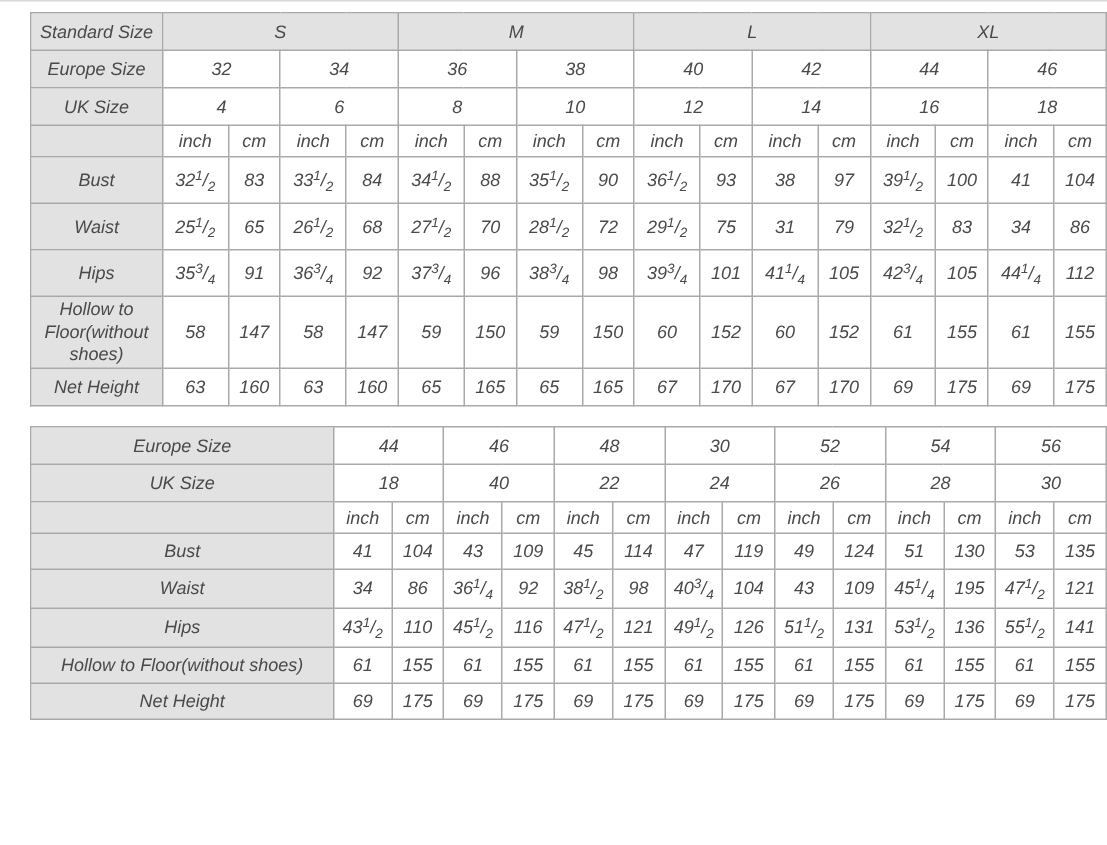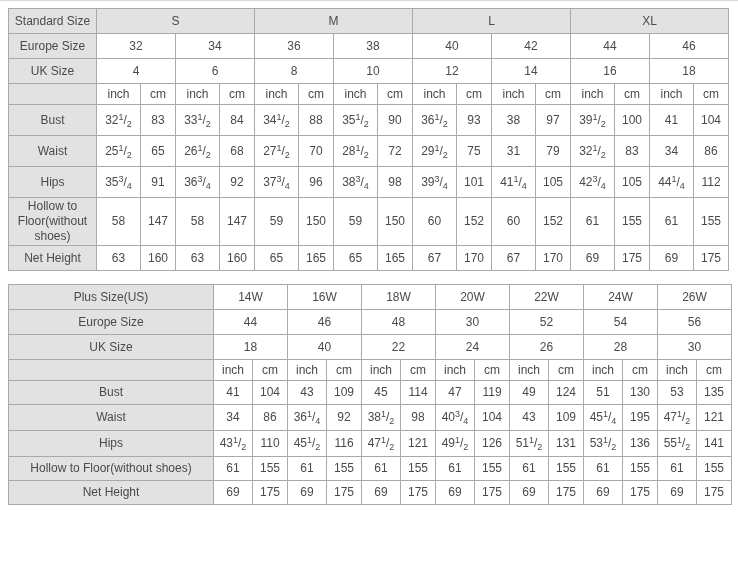--- a/index.html
+++ b/index.html
@@ -18,21 +18,22 @@
   .page-title{
     font-size:18px;font-weight:400;color:var(--title);
     margin:0;padding:7px 8px 7px 8px;letter-spacing:0.2px;
   }
   .title-divider{
     border:none;border-top:1px solid var(--divider);
     margin:0 0 7px 0;height:0;
   }
   table.size-table{
     border-collapse:collapse;table-layout:fixed;
-    margin:0 0 13px 8px;
+    margin:0 0 13px 20px;
+    font-style:italic;
   }
   table.size-table td{
     border:1px solid var(--border);
     text-align:center;vertical-align:middle;
     font-size:12px;line-height:1.25;color:var(--text);
     padding:1px 2px;overflow:hidden;
   }
   table.size-table td.hd{background:var(--header-bg);}
   tr.r25 td{height:25px;}
   tr.r24 td{height:24px;}
@@ -226,30 +227,20 @@
         <col style="width:35px">
         <col style="width:39px">
         <col style="width:35px">
         <col style="width:39px">
         <col style="width:35px">
         <col style="width:39px">
         <col style="width:35px">
       </colgroup>
       <tbody>
         <tr class="r25">
-          <td class="hd">Plus Size(US)</td>
-          <td colspan="2">14W</td>
-          <td colspan="2">16W</td>
-          <td colspan="2">18W</td>
-          <td colspan="2">20W</td>
-          <td colspan="2">22W</td>
-          <td colspan="2">24W</td>
-          <td colspan="2">26W</td>
-        </tr>
-        <tr class="r25">
           <td class="hd">Europe Size</td>
           <td colspan="2">44</td>
           <td colspan="2">46</td>
           <td colspan="2">48</td>
           <td colspan="2">30</td>
           <td colspan="2">52</td>
           <td colspan="2">54</td>
           <td colspan="2">56</td>
         </tr>
         <tr class="r25">

